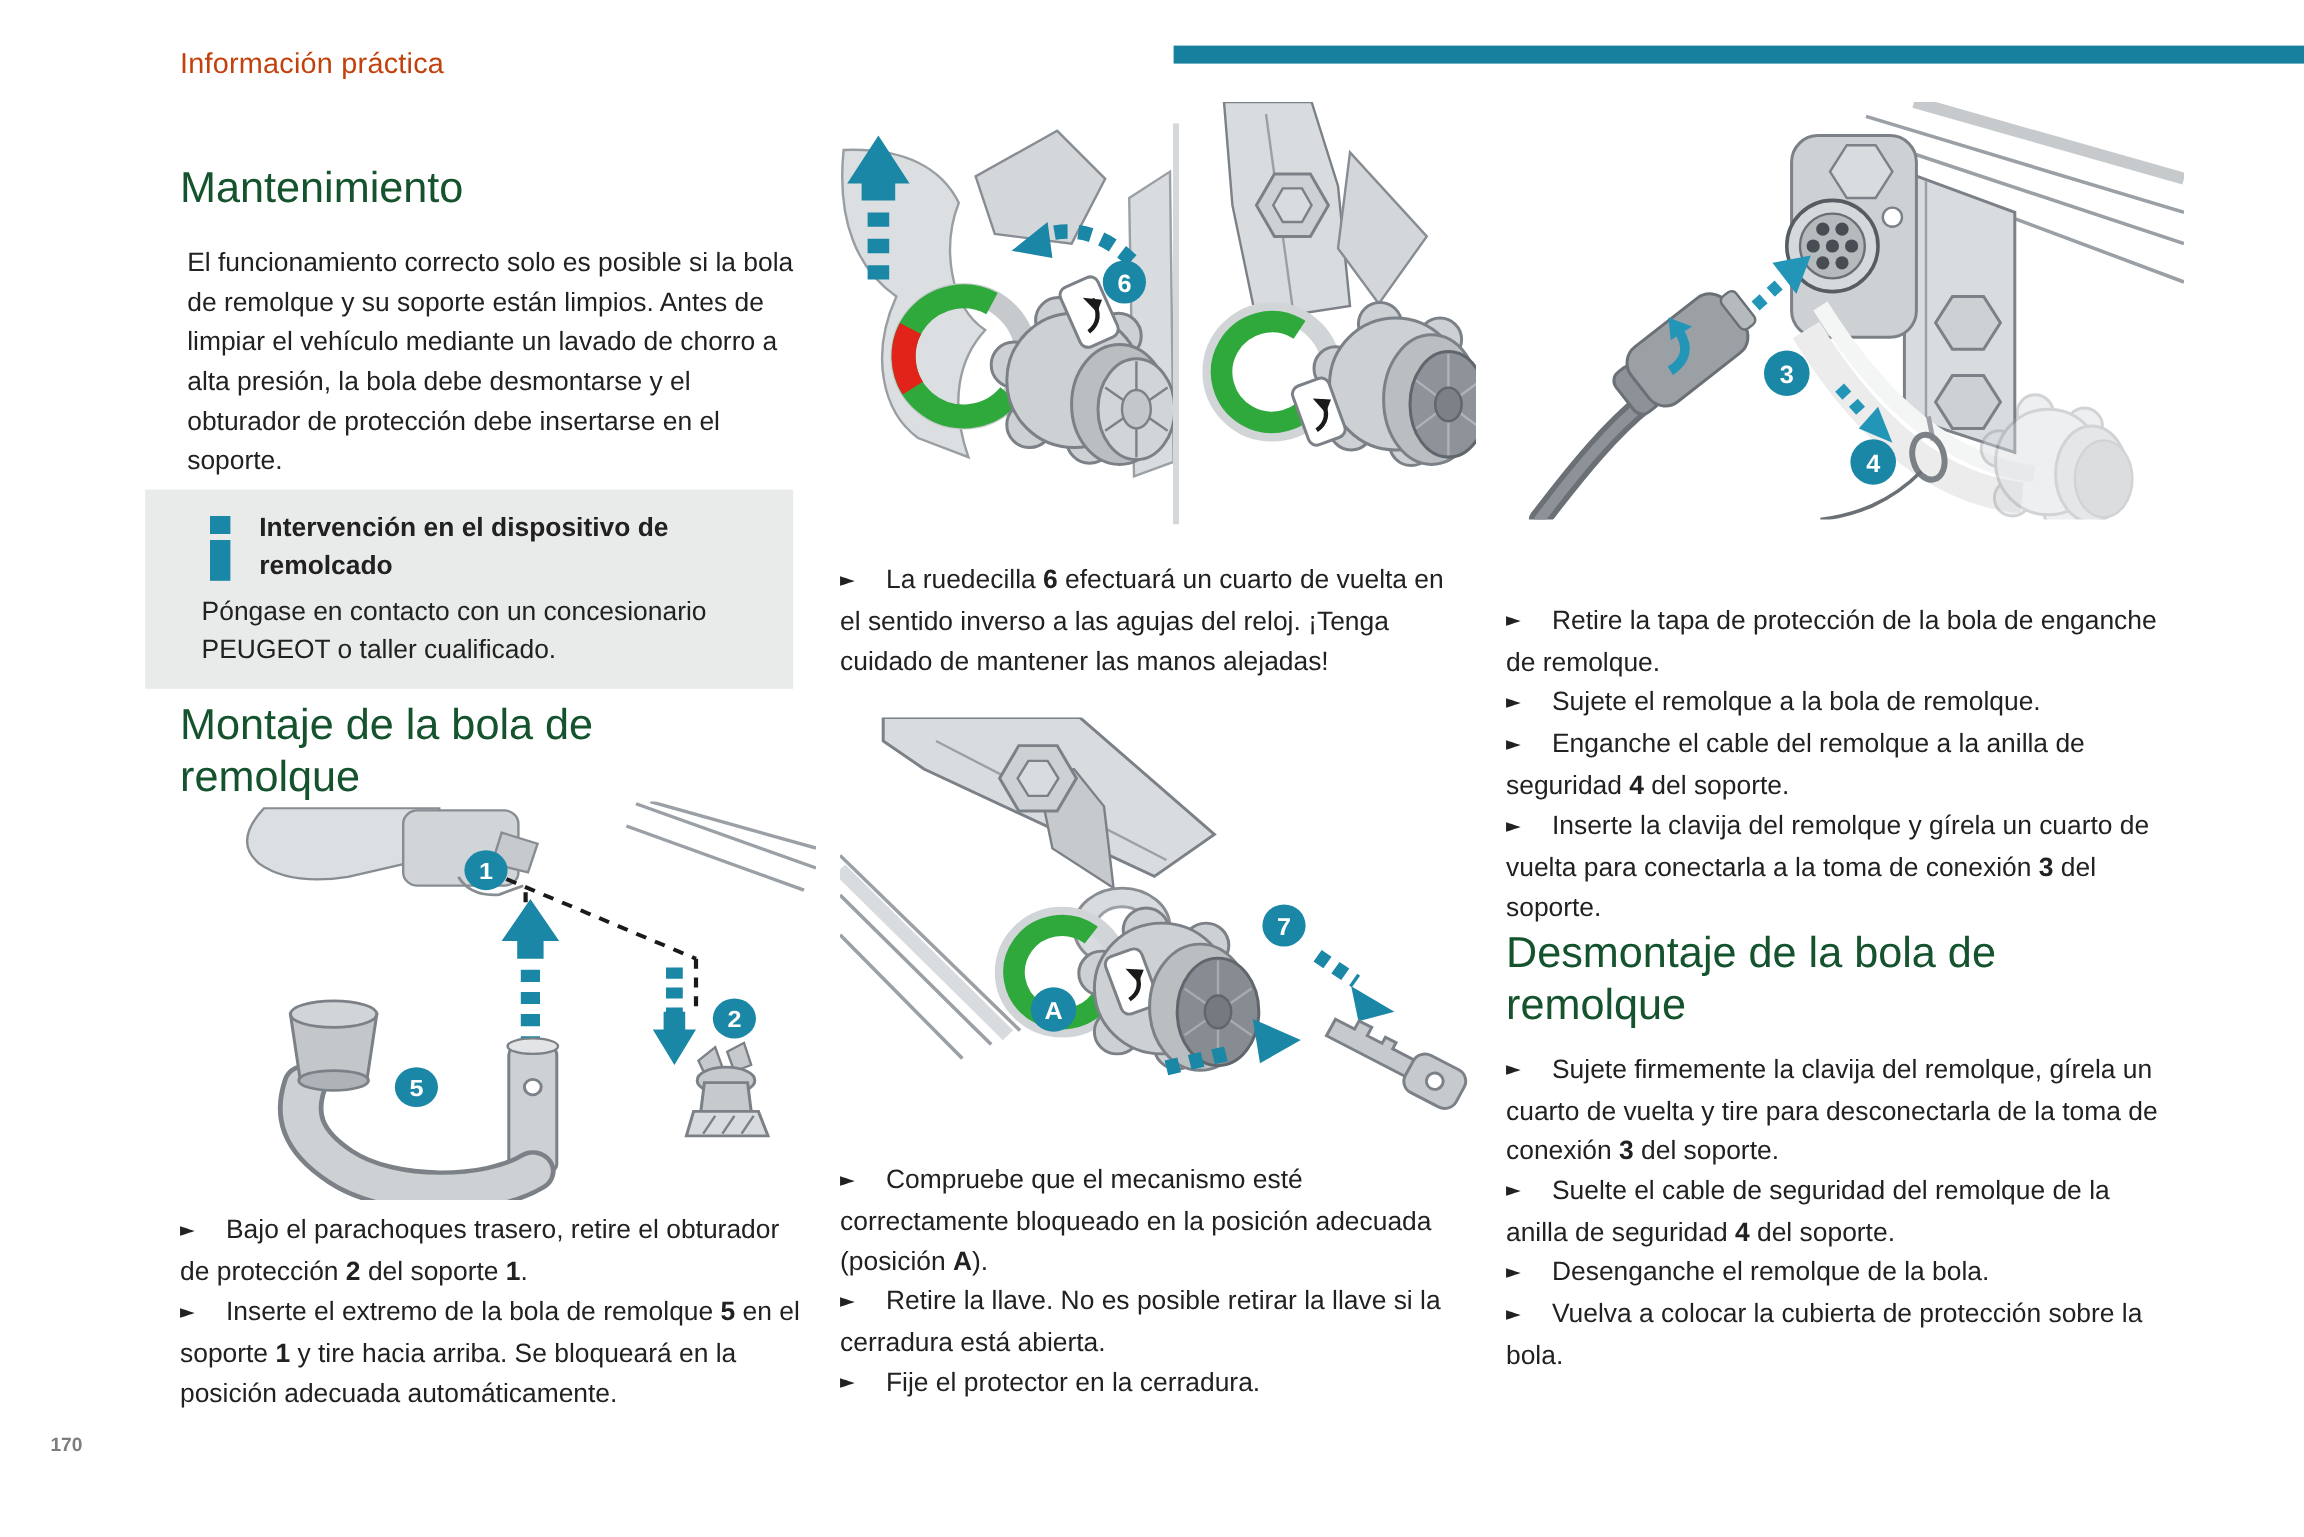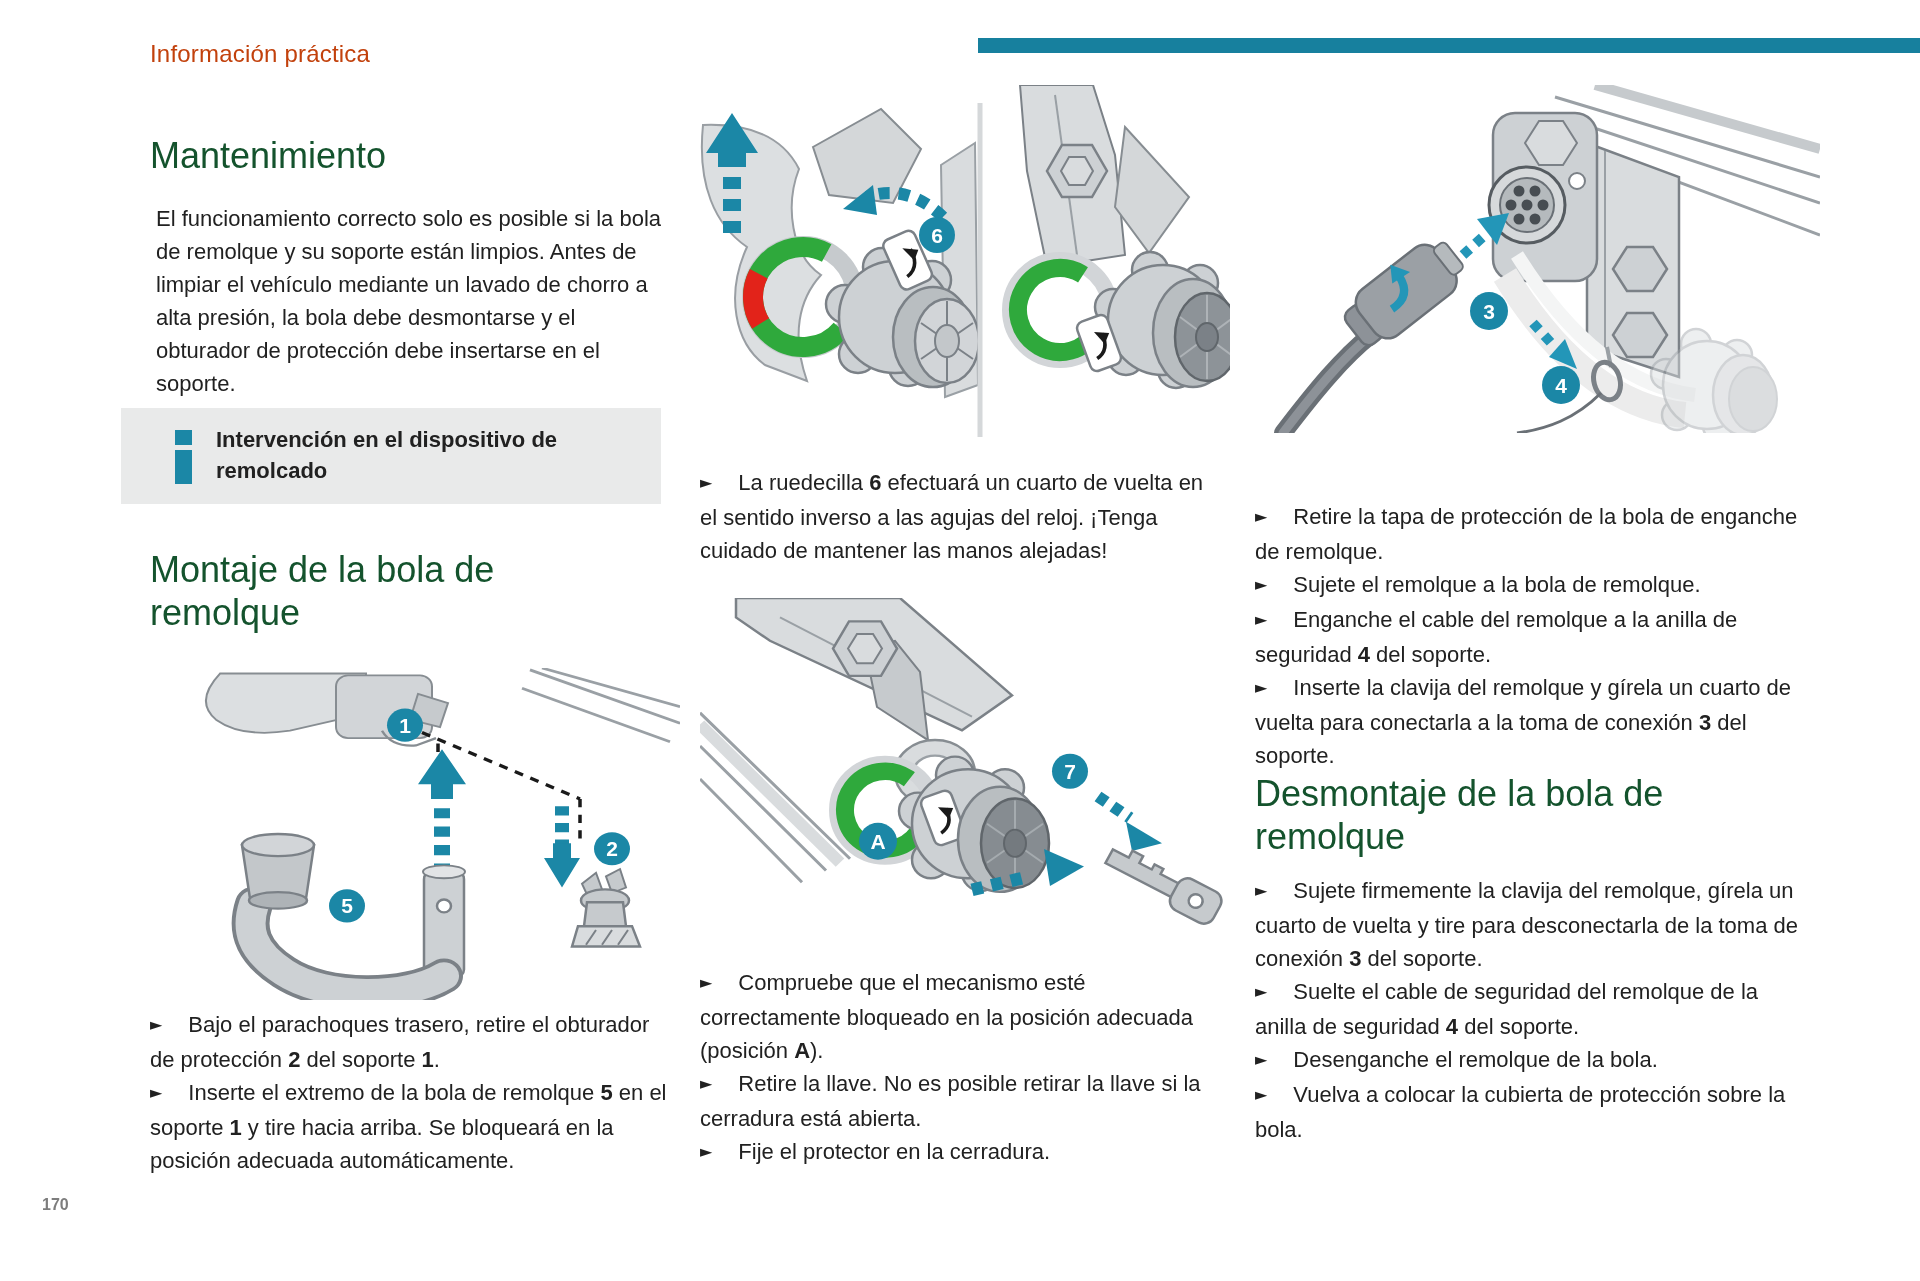--- a/index.html
+++ b/index.html
@@ -35,23 +35,24 @@
 <p class="abs body-text" style="left:150px;top:196px;width:515px;">El funcionamiento correcto solo es posible si la bola de remolque y su soporte están limpios. Antes de limpiar el vehículo mediante un lavado de chorro a alta presión, la bola debe desmontarse y el obturador de protección debe insertarse en el soporte.</p>
 
 <div class="abs infobox" style="left:121px;top:408px;width:502px;">
   <div class="ib-head">
     <div class="ib-icon">
       <div class="ib-dot"></div>
       <div class="ib-stem"></div>
     </div>
     <p class="ib-title">Intervención en el dispositivo de remolcado</p>
   </div>
-</div>
-
-<h1 class="abs h1" style="left:150px;top:548px;width:480px;">Montaje de la bola de remolque</h1>
+  <p class="ib-body">Póngase en contacto con un concesionario PEUGEOT o taller cualificado.</p>
+</div>
+
+<h1 class="abs h1" style="left:150px;top:582px;width:480px;">Montaje de la bola de remolque</h1>
 
 <svg class="abs" style="left:150px;top:668px;" width="530" height="332" viewBox="0 0 530 360" preserveAspectRatio="none">
   <g>
     <path d="M70,6 Q44,36 66,56 Q92,76 140,68 L188,56 Q214,48 216,26 L216,6 Z" fill="#dcdfe1" stroke="#878d92" stroke-width="2"></path>
     <rect x="186" y="8" width="96" height="68" rx="12" fill="#d2d5d8" stroke="#878d92" stroke-width="2"></rect>
     <path d="M232,68 q10,18 34,16 l20,-8" fill="none" stroke="#878d92" stroke-width="2.5"></path>
     <path d="M268,28 l30,10 -8,26 -30,-8 Z" fill="#c6cacd" stroke="#878d92" stroke-width="2"></path>
   </g>
   <g stroke="#9aa0a5" stroke-width="3" fill="none">
     <path d="M380,2 L530,60"></path>

